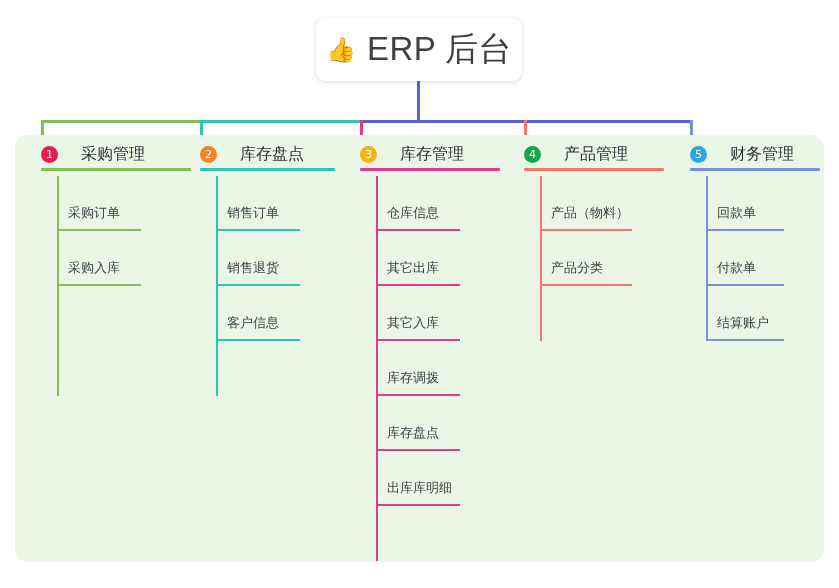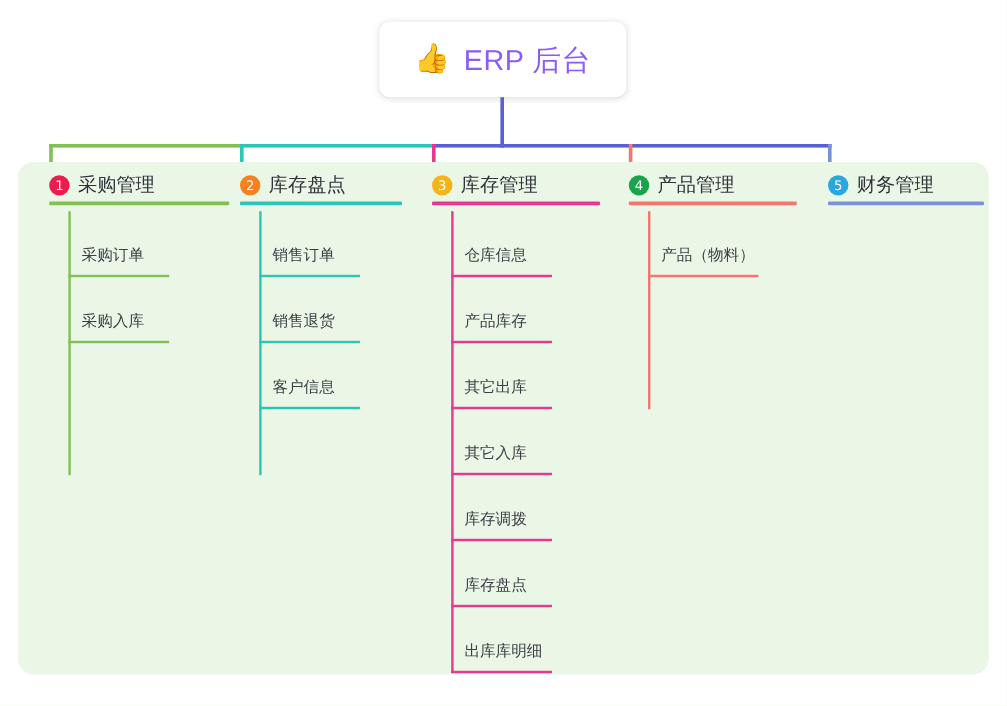--- a/index.html
+++ b/index.html
@@ -12,40 +12,40 @@
 
   
   .root-card{
     position:absolute;left:316px;top:18px;width:206px;height:63px;
     background:#ffffff;border-radius:9px;
     box-shadow:0 1px 5px rgba(70,80,100,.18),0 0 0 .5px rgba(120,130,150,.07);
     display:flex;align-items:center;justify-content:center;gap:11px;
     box-sizing:border-box;
   }
   .root-emoji{font-size:24px;line-height:1;display:block;}
-  .root-title{font-size:24px;color:#8b5cf6;letter-spacing:.4px;white-space:nowrap;}
+  .root-title{font-size:33px;color:#404040;letter-spacing:.4px;white-space:nowrap;}
 
   
   .ln{position:absolute;}
 
   
   .panel{
     position:absolute;left:15px;top:135px;width:809px;height:427px;
     background:#eaf6e6;border-radius:13px;
   }
 
   
   .col{position:absolute;top:142px;}
   .col-head{position:relative;height:24px;display:flex;align-items:center;gap:7px;padding-left:10px;}
   .badge{
     width:17px;height:17px;border-radius:50%;
     color:#ffffff;font-size:11px;line-height:17px;text-align:center;
     flex:0 0 auto;font-family:"DejaVu Sans",sans-serif;
   }
-  .col-title{font-size:16px;color:#2f3238;white-space:nowrap;}
+  .col-title{font-size:16px;color:#2f3238;white-space:nowrap;margin-left:16px;}
   .head-rule{position:absolute;left:10px;height:3px;border-radius:1px;}
 
   .items{position:relative;margin-top:0;}
   .spine{position:absolute;left:26px;top:0;width:2px;}
   .item{position:relative;height:55px;}
   .item-label{
     position:absolute;left:37px;bottom:9px;
     font-size:13px;color:#3b3f45;white-space:nowrap;
   }
   .item-rule{position:absolute;left:26px;bottom:0;height:2px;}
@@ -121,24 +121,20 @@
           <span class="col-title">库存管理</span>
         </div>
         <div class="head-rule" style="width: 140px; top: 26px; background: rgb(229, 57, 143);"></div>
         <div class="items" style="margin-top: 10px;">
           <div class="spine" style="height: 385px; background: rgb(229, 57, 143);"></div>
           <div class="item">
             <span class="item-label">仓库信息</span>
             <div class="item-rule" style="width: 84px; background: rgb(229, 57, 143);"></div>
           </div>
           <div class="item">
-            <span class="item-label">产品库存</span>
-            <div class="item-rule" style="width: 84px; background: rgb(229, 57, 143);"></div>
-          </div>
-          <div class="item">
             <span class="item-label">其它出库</span>
             <div class="item-rule" style="width: 84px; background: rgb(229, 57, 143);"></div>
           </div>
           <div class="item">
             <span class="item-label">其它入库</span>
             <div class="item-rule" style="width: 84px; background: rgb(229, 57, 143);"></div>
           </div>
           <div class="item">
             <span class="item-label">库存调拨</span>
             <div class="item-rule" style="width: 84px; background: rgb(229, 57, 143);"></div>
@@ -158,24 +154,43 @@
           <span class="badge" style="background: rgb(25, 163, 74);">4</span>
           <span class="col-title">产品管理</span>
         </div>
         <div class="head-rule" style="width: 140px; top: 26px; background: rgb(244, 118, 108);"></div>
         <div class="items" style="margin-top: 10px;">
           <div class="spine" style="height: 165px; background: rgb(244, 118, 108);"></div>
           <div class="item">
             <span class="item-label">产品（物料）</span>
             <div class="item-rule" style="width: 92px; background: rgb(244, 118, 108);"></div>
           </div>
+          <div class="item">
+            <span class="item-label">产品分类</span>
+            <div class="item-rule" style="width: 92px; background: rgb(244, 118, 108);"></div>
+          </div>
         </div>
       </div>
       <div class="col" style="left: 680px; top: 142px;">
         <div class="col-head">
           <span class="badge" style="background: rgb(41, 168, 224);">5</span>
           <span class="col-title">财务管理</span>
         </div>
         <div class="head-rule" style="width: 130px; top: 26px; background: rgb(123, 144, 221);"></div>
+        <div class="items" style="margin-top: 10px;">
+          <div class="spine" style="height: 165px; background: rgb(123, 144, 221);"></div>
+          <div class="item">
+            <span class="item-label">回款单</span>
+            <div class="item-rule" style="width: 78px; background: rgb(123, 144, 221);"></div>
+          </div>
+          <div class="item">
+            <span class="item-label">付款单</span>
+            <div class="item-rule" style="width: 78px; background: rgb(123, 144, 221);"></div>
+          </div>
+          <div class="item">
+            <span class="item-label">结算账户</span>
+            <div class="item-rule" style="width: 78px; background: rgb(123, 144, 221);"></div>
+          </div>
+        </div>
       </div>
     </div>
 
 </div>
 
 </body></html>

